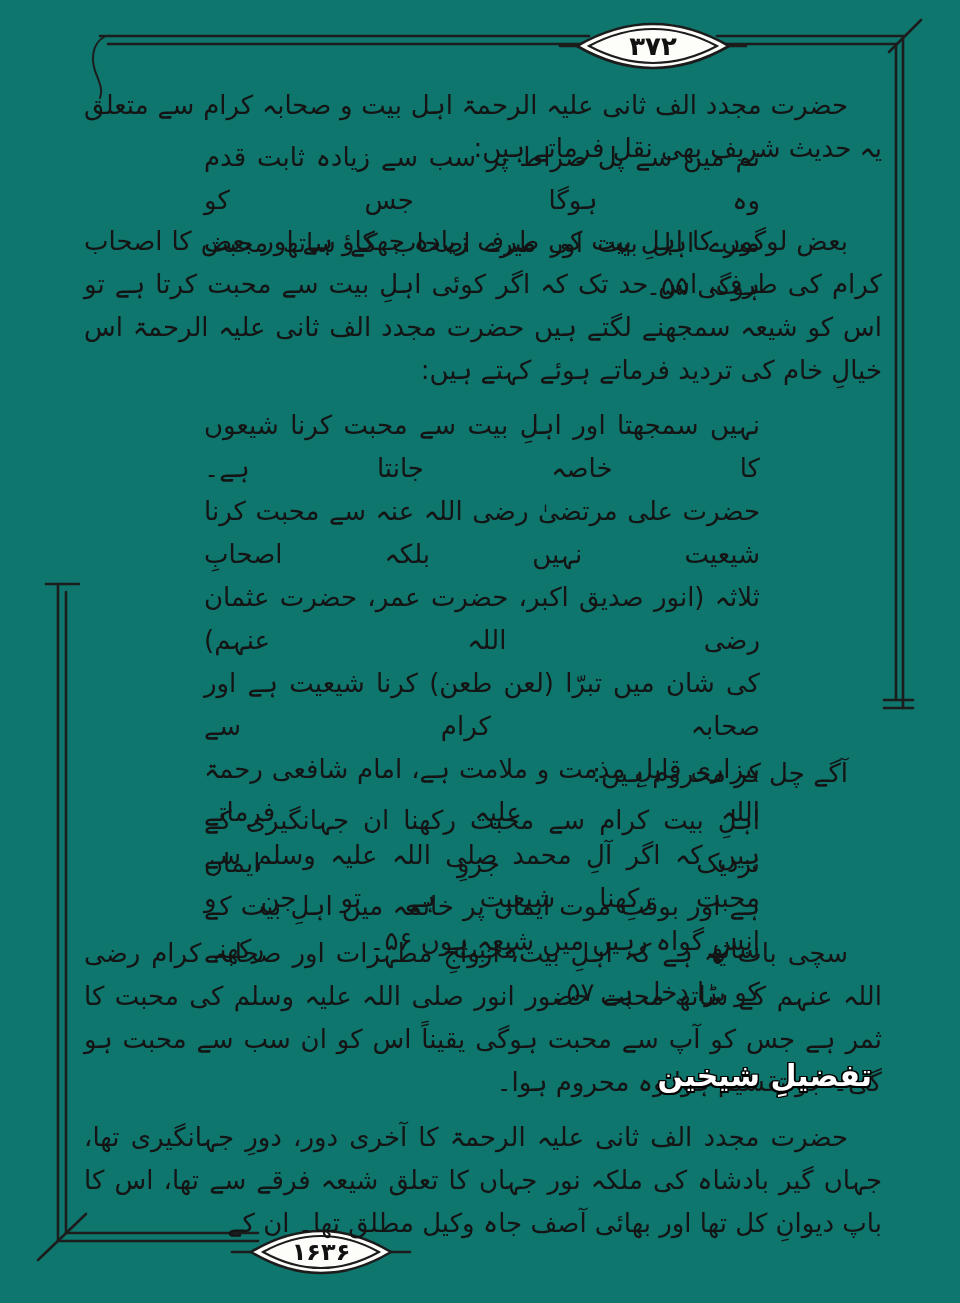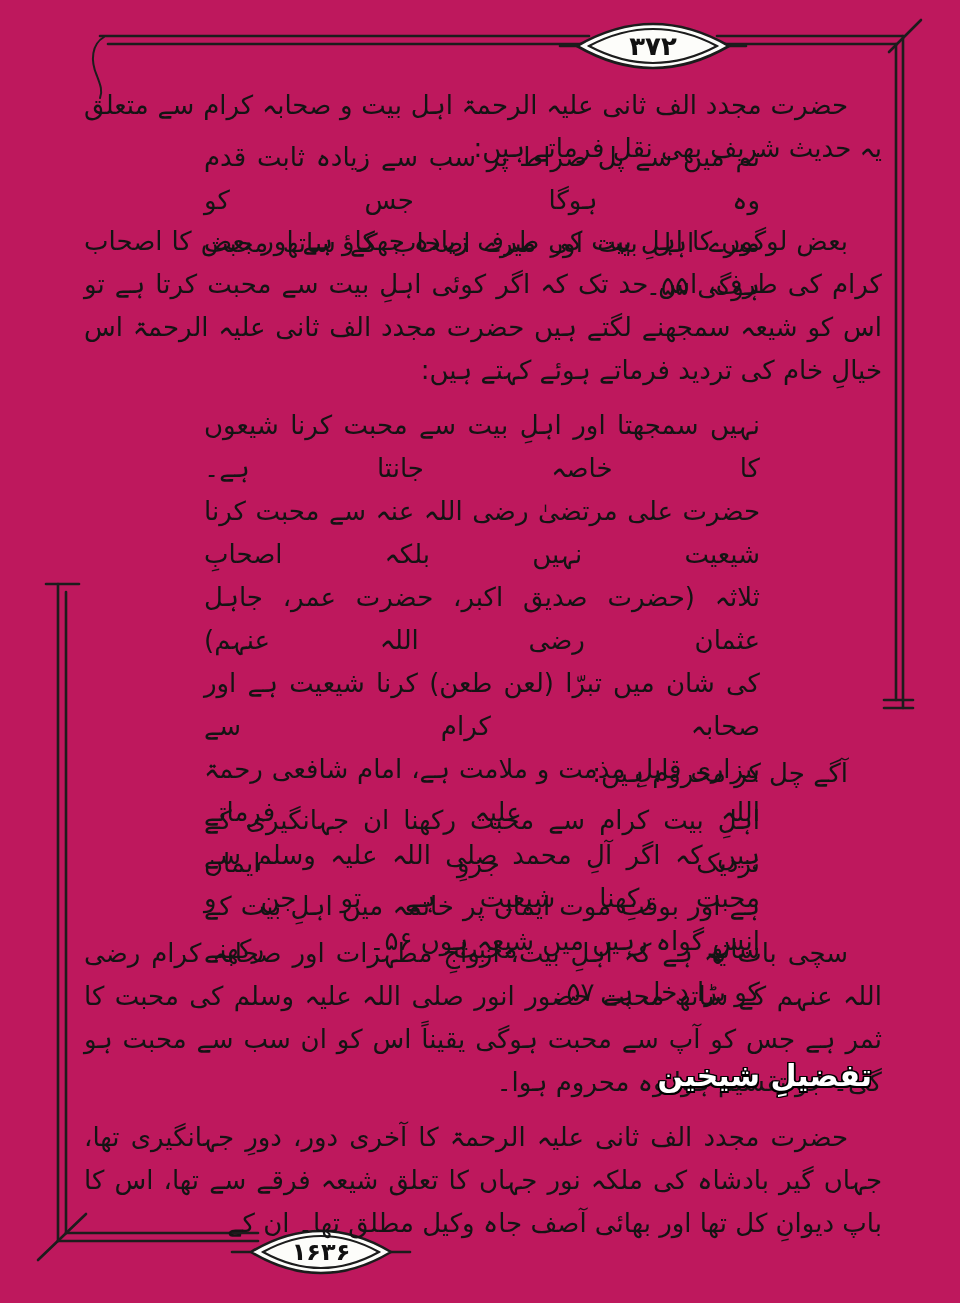--- a/index.html
+++ b/index.html
@@ -5,21 +5,21 @@
   html, body {
     margin: 0;
     padding: 0;
     background: #d8d8d8;
   }
   .page {
     position: relative;
     width: 960px;
     height: 1303px;
     margin: 0 auto;
-    background: #be185d;
+    background: #0f766e;
     overflow: hidden;
     font-family: "DejaVu Sans", sans-serif;
     color: #141414;
     direction: rtl;
   }
   .border-svg {
     position: absolute;
     left: 0;
     top: 0;
     width: 960px;
@@ -141,21 +141,21 @@
   <div class="tblock quote" style="top:136px">
     <div class="qline">تم میں سے پل صراط پر سب سے زیادہ ثابت قدم وہ ہوگا جس کو</div>
     <div class="qline last">میرے اہل بیت اور میرے اصحاب کے ساتھ محبت ہوگی ۵۵۔</div>
   </div>
 
   <p class="tblock para" style="top:220px">بعض لوگوں کا اہلِ بیت کی طرف زیادہ جھکاؤ ہے اور بعض کا اصحاب کرام کی طرف، اس حد تک کہ اگر کوئی اہلِ بیت سے محبت کرتا ہے تو اس کو شیعہ سمجھنے لگتے ہیں حضرت مجدد الف ثانی علیہ الرحمۃ اس خیالِ خام کی تردید فرماتے ہوئے کہتے ہیں:</p>
 
   <div class="tblock quote" style="top:404px">
     <div class="qline">نہیں سمجھتا اور اہلِ بیت سے محبت کرنا شیعوں کا خاصہ جانتا ہے۔</div>
     <div class="qline">حضرت علی مرتضیٰ رضی اللہ عنہ سے محبت کرنا شیعیت نہیں بلکہ اصحابِ</div>
-    <div class="qline">ثلاثہ (حضرت صدیق اکبر، حضرت عمر، جاہل عثمان رضی اللہ عنہم)</div>
+    <div class="qline">ثلاثہ (انور صدیق اکبر، حضرت عمر، حضرت عثمان رضی اللہ عنہم)</div>
     <div class="qline">کی شان میں تبرّا (لعن طعن) کرنا شیعیت ہے اور صحابہ کرام سے</div>
     <div class="qline">بیزاری قابلِ مذمت و ملامت ہے، امام شافعی رحمۃ اللہ علیہ فرماتے</div>
     <div class="qline">ہیں کہ اگر آلِ محمد صلی اللہ علیہ وسلم سے محبت رکھنا شیعیت ہے تو جن و</div>
     <div class="qline last">انس گواہ رہیں میں شیعہ ہوں ۵۶۔</div>
   </div>
 
   <p class="tblock para" style="top:752px">آگے چل کر محروم ہیں:</p>
 
   <div class="tblock quote" style="top:799px">
     <div class="qline">اہلِ بیت کرام سے محبت رکھنا ان جہانگیری کے نزدیک جزوِ ایمان</div>

